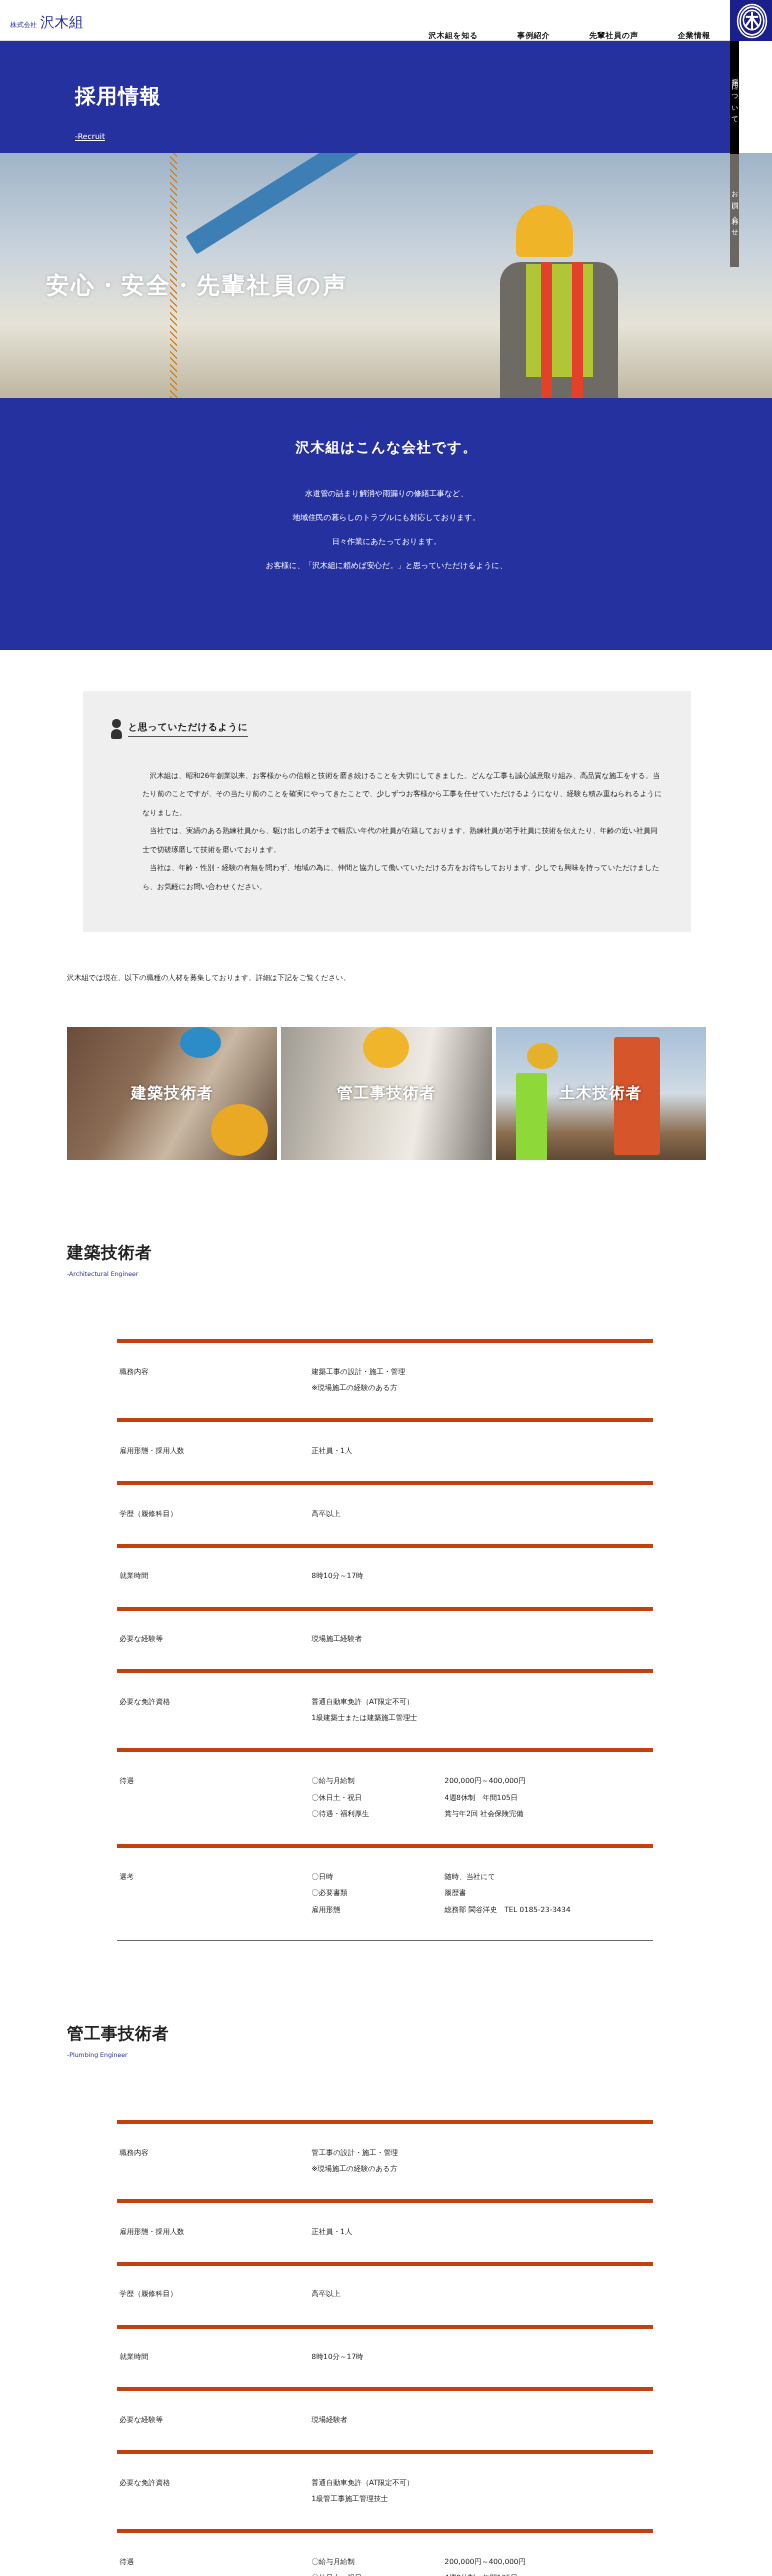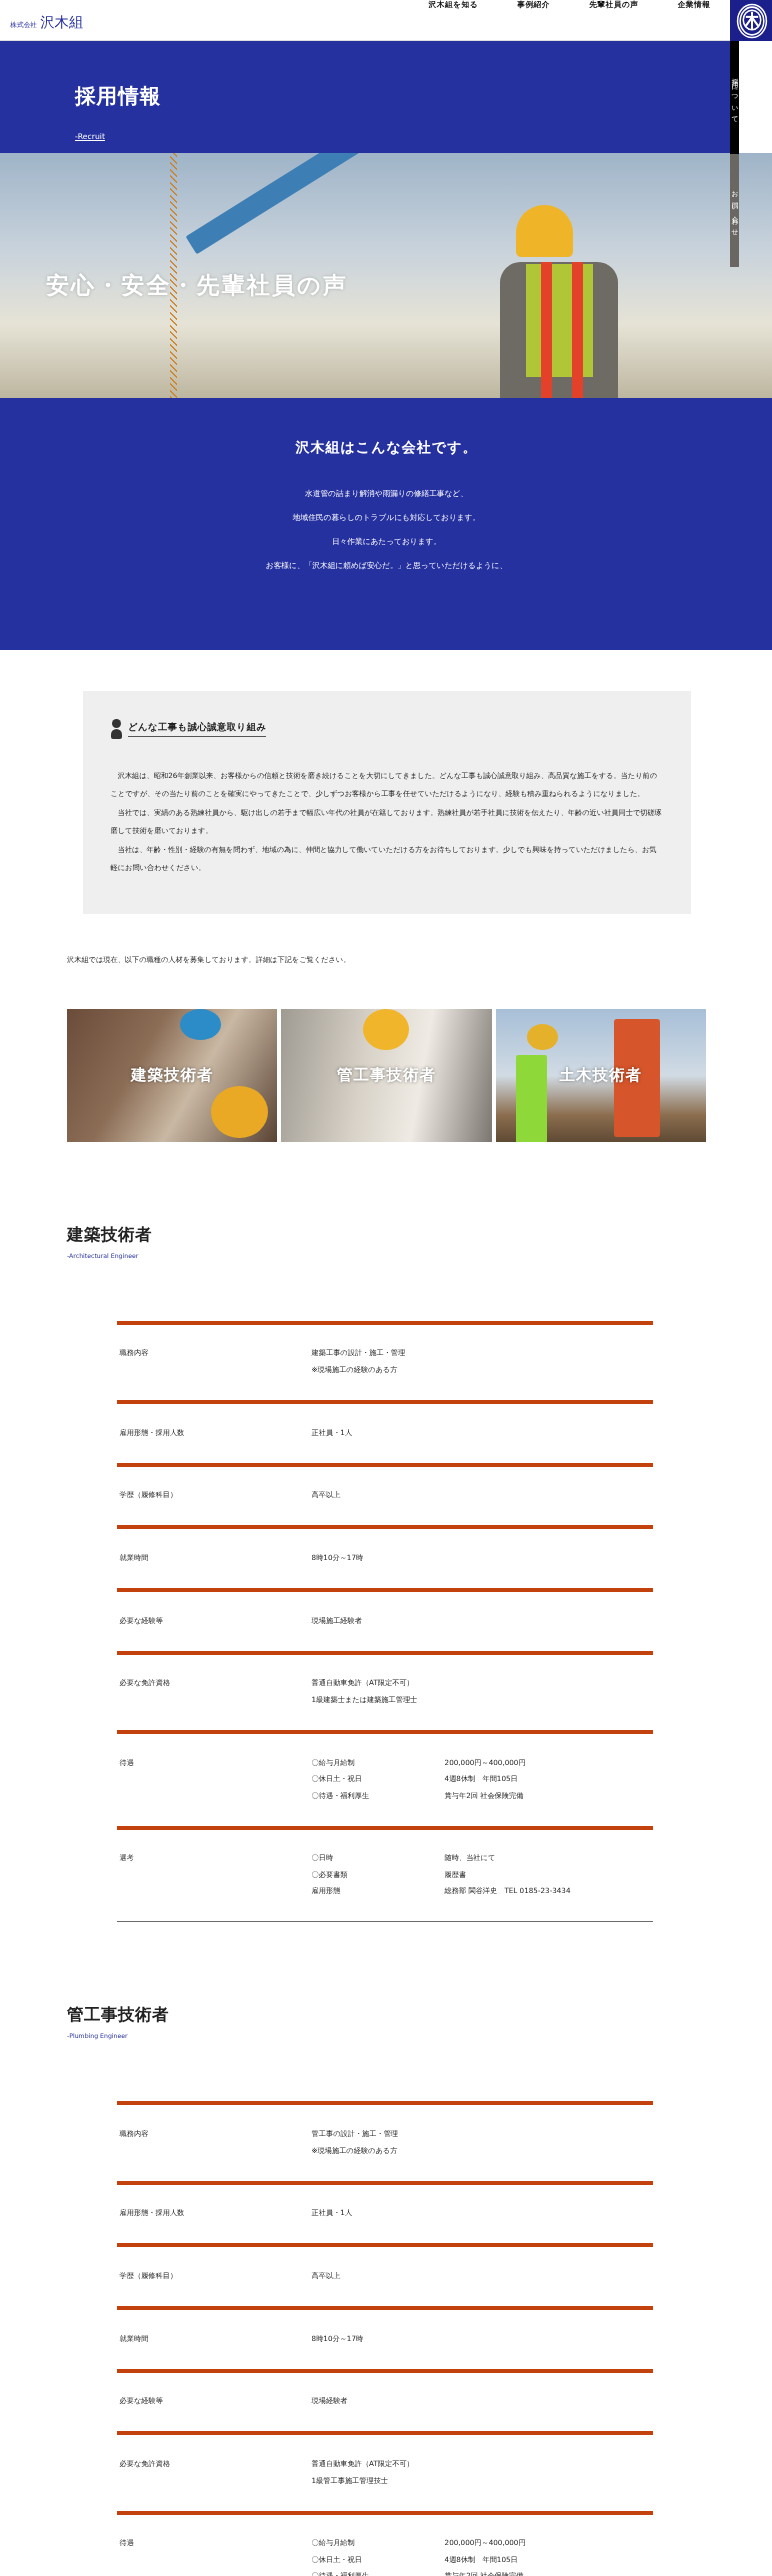--- a/index.html
+++ b/index.html
@@ -4,21 +4,21 @@
 <style>
   * { box-sizing: border-box; margin: 0; padding: 0; }
   html, body { width: 773px; background: #fff; }
   body { font-family: "DejaVu Sans", "Liberation Sans", sans-serif; color: #222; position: relative; }
 
   
   .header { position: relative; height: 41px; width: 730px; background: #fff; border-bottom: 0.5px solid #ddd; padding-left: 44px; }
   .logo { position: absolute; left: 10.3px; top: 13.4px; display: flex; align-items: baseline; color: #252f9c; }
   .logo .kk { font-size: 6.7px; font-family: "DejaVu Serif", serif; }
   .logo .name { font-size: 14.4px; font-family: "DejaVu Serif", serif; margin-left: 3.1px; }
-  .nav { position: absolute; right: 0; top: 0; height: 41px; display: flex; align-items: flex-start; }
+  .nav { position: absolute; right: 0; top: 0; height: 41px; display: flex; align-items: flex-end; }
   .nav a { font-size: 7.7px; color: #111; text-decoration: none; margin: 0 19.6px; font-weight: bold; letter-spacing: 0.5px; }
 
   
   .side { position: absolute; right: 0; top: 0; width: 43px; z-index: 10; }
   .side .emblem { height: 41px; background: #1a1f8c; display: flex; align-items: center; justify-content: center; }
   .side .about { height: 113px; background: #000; color: #fff; writing-mode: vertical-rl; display: flex; align-items: center; justify-content: center; font-size: 6.7px; letter-spacing: 3.1px; }
   .side .contact { height: 113px; background: #6a6762; color: #fff; writing-mode: vertical-rl; display: flex; align-items: center; justify-content: center; font-size: 6.7px; letter-spacing: 3.1px; }
 
   
   .page-title { width: 730px; height: 112px; background: #2631a0; color: #fff; padding: 41px 0 0 75px; }
@@ -44,21 +44,21 @@
 
   
   .msg-wrap { padding: 41px 0 0 0; }
   .msg { margin: 0 auto; width: 608px; background: #efefef; padding: 28px 28px 36px 28px; }
   .msg .head { display: flex; align-items: center; }
   .msg .head .person { width: 11.3px; height: 19.6px; position: relative; }
   .msg .head .person::before { content: ""; position: absolute; left: 1px; top: 0; width: 9.3px; height: 9.3px; background: #333; border-radius: 50%; }
   .msg .head .person::after { content: ""; position: absolute; left: 0; top: 10.3px; width: 11.3px; height: 9.3px; background: #333; border-radius: 5.7px 5.7px 2.1px 2.1px; }
   .msg .head h3 { font-size: 9.3px; font-weight: bold; margin-left: 6.2px; padding-bottom: 2.1px; border-bottom: 1px solid #555; letter-spacing: 0.5px; }
   .msg .body { margin-top: 28px; font-size: 7.2px; line-height: 18.5px; color: #222; }
-  .msg .body p { text-indent: 1em; }
+  .msg .body p { text-indent: 1em; margin-left: 32px; }
 
   .recruit-intro { width: 639px; margin: 41px auto 0; font-size: 7.2px; }
 
   
   .cards { width: 639px; margin: 44px auto 0; display: flex; gap: 4.1px; }
   .card { position: relative; flex: 1; height: 133px; overflow: hidden; display: flex; align-items: center; justify-content: center; }
   .card .label { position: relative; color: #fff; font-size: 15.5px; font-weight: bold; letter-spacing: 1px; text-shadow: 0 0 3.1px rgba(0,0,0,.5); }
   .card.c1 { background: linear-gradient(120deg, #6b4c3a 0%, #8b6c55 35%, #c9b8a3 60%, #5a4334 100%); }
   .card.c2 { background: linear-gradient(100deg, #9f9a92 0%, #d8d2c8 40%, #efebe4 65%, #7c7670 100%); }
   .card.c3 { background: linear-gradient(180deg, #a7bfd7 0%, #d1dbe4 50%, #8b6d4e 80%, #5f4a34 100%); }
@@ -132,21 +132,21 @@
     <div>地域住民の暮らしのトラブルにも対応しております。</div>
     <div>日々作業にあたっております。</div>
     <div>お客様に、「沢木組に頼めば安心だ。」と思っていただけるように、</div>
   </div>
 </section>
 
 <section class="msg-wrap">
   <div class="msg">
     <div class="head">
       <span class="person"></span>
-      <h3>どんな工事も誠心誠意取り組み</h3>
+      <h3>と思っていただけるように</h3>
     </div>
     <div class="body">
       <p>沢木組は、昭和26年創業以来、お客様からの信頼と技術を磨き続けることを大切にしてきました。どんな工事も誠心誠意取り組み、高品質な施工をする。当たり前のことですが、その当たり前のことを確実にやってきたことで、少しずつお客様から工事を任せていただけるようになり、経験も積み重ねられるようになりました。</p>
       <p>当社では、実績のある熟練社員から、駆け出しの若手まで幅広い年代の社員が在籍しております。熟練社員が若手社員に技術を伝えたり、年齢の近い社員同士で切磋琢磨して技術を磨いております。</p>
       <p>当社は、年齢・性別・経験の有無を問わず、地域の為に、仲間と協力して働いていただける方をお待ちしております。少しでも興味を持っていただけましたら、お気軽にお問い合わせください。</p>
     </div>
   </div>
 </section>
 
 <div class="recruit-intro">沢木組では現在、以下の職種の人材を募集しております。詳細は下記をご覧ください。</div>

